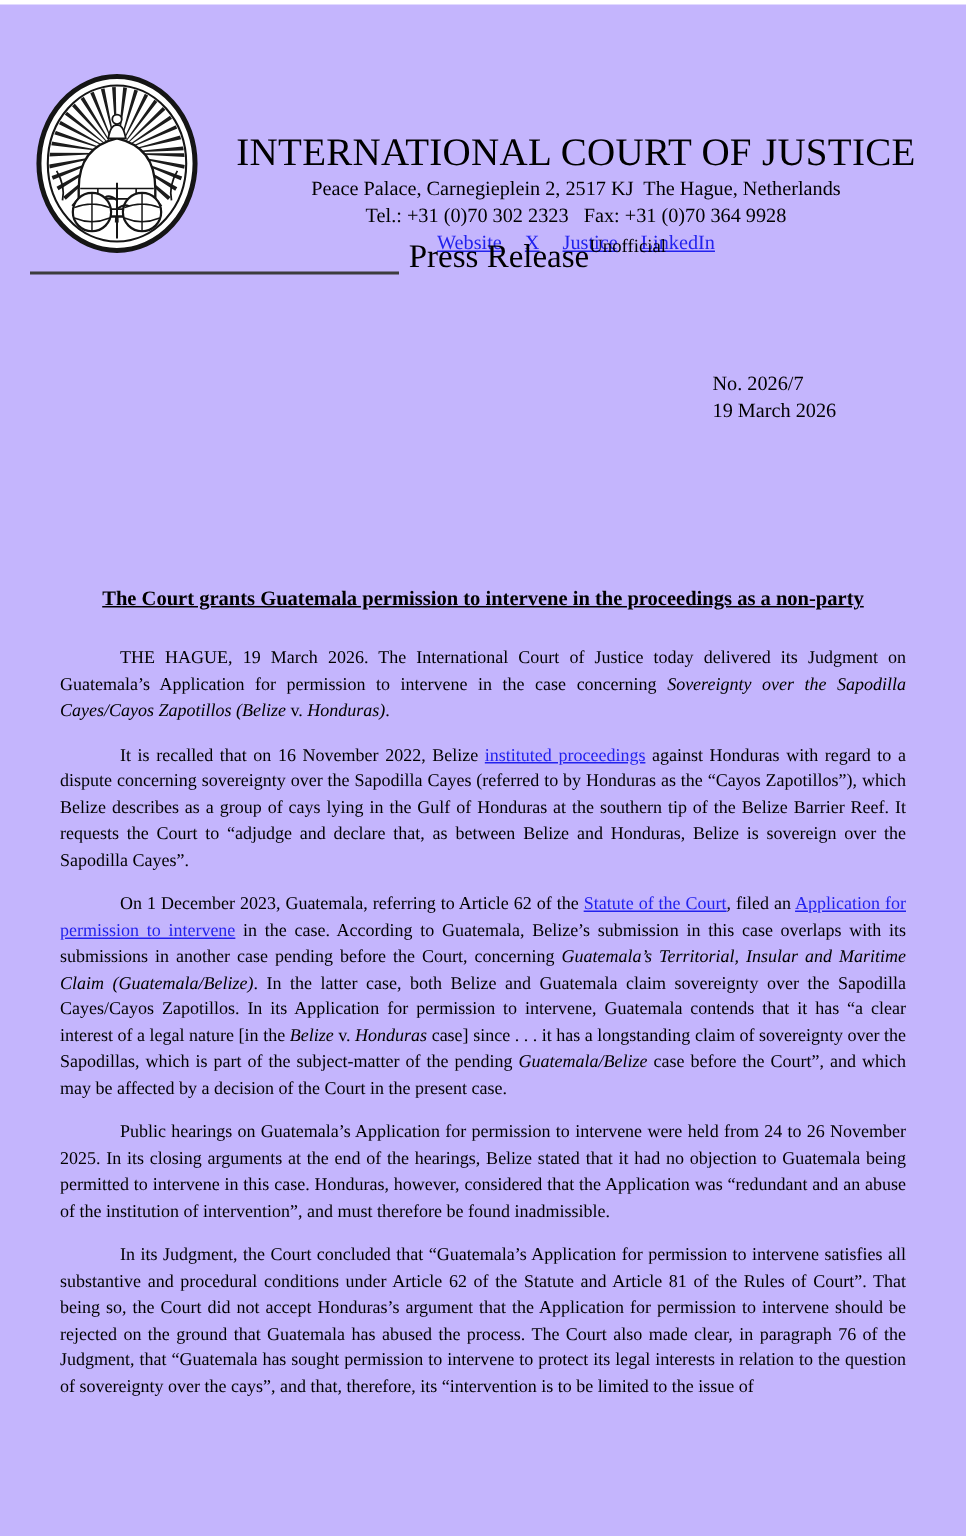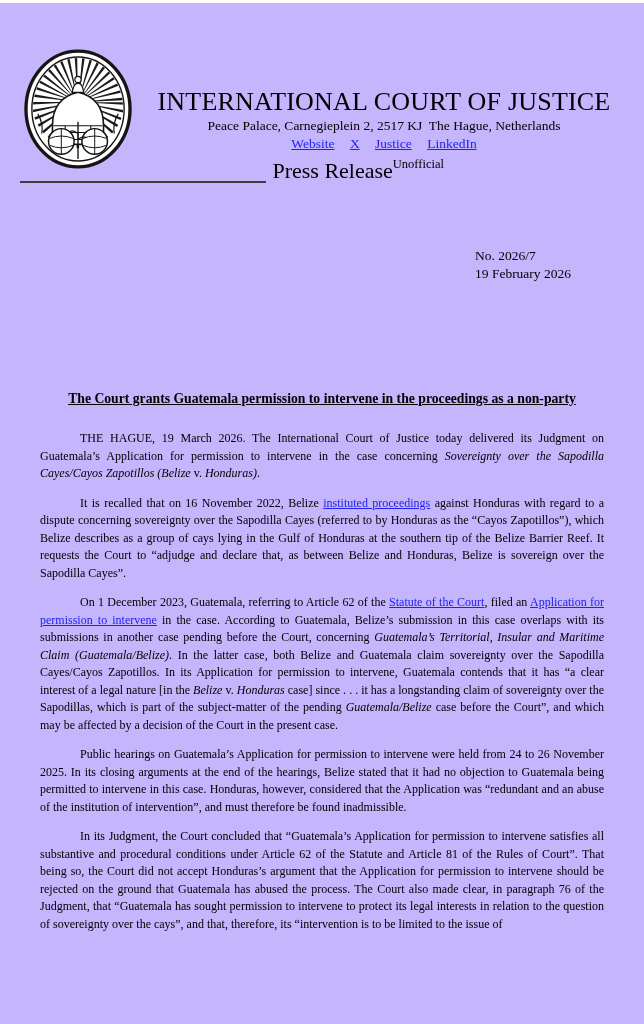--- a/index.html
+++ b/index.html
@@ -69,39 +69,40 @@
     <path d="M26,91 Q38,86 50,91 M26,98 Q38,103 50,98 M38,81 V107" stroke="#151515" stroke-width="1" fill="none"></path>
     <circle cx="72" cy="94" r="13" fill="#ffffff" stroke="#151515" stroke-width="1.5"></circle>
     <path d="M60,91 Q72,86 84,91 M60,98 Q72,103 84,98 M72,81 V107" stroke="#151515" stroke-width="1" fill="none"></path>
     <path d="M55,74 V112 M55,86 Q50,82 47,84 M55,92 Q60,88 63,90" stroke="#151515" stroke-width="1.4" fill="none"></path>
     <path d="M14,66 Q20,76 18,86 M96,66 Q90,76 92,86" stroke="#151515" stroke-width="1.2" fill="none"></path>
   </svg>
 
   <div class="header-text">
     <div class="org-name">INTERNATIONAL COURT OF JUSTICE</div>
     <div class="org-address">Peace Palace, Carnegieplein 2, 2517 KJ&nbsp; The Hague, Netherlands</div>
+    <div class="org-contact">Tel.: +31 (0)70 302 2323 &nbsp; Fax: +31 (0)70 364 9928</div>
     <div class="social-links">
       <a href="#">Website</a>
       <a href="#">X</a>
       <a href="#">Justice</a>
       <a href="#">LinkedIn</a>
     </div>
   </div>
 
   <div class="pr-row">
     <div class="pr-rule"></div>
     <div class="pr-col">
       <div class="pr-label">Press Release</div>
       <div class="pr-status">Unofficial</div>
     </div>
   </div>
 
   <div class="ref-block">
     <div>No. 2026/7</div>
-    <div>19 February 2026</div>
+    <div>19 March 2026</div>
   </div>
 
   <div class="doc-subtitle">The Court grants Guatemala permission to intervene in the proceedings as a non-party</div>
 
   <div class="body-text">
       <p><span class="rg">THE HAGUE, 19 March 2026. The International Court of Justice today delivered its Judgment on Guatemala’s Application for permission to intervene in the case concerning </span><span class="it">Sovereignty over the Sapodilla Cayes/Cayos Zapotillos (Belize</span><span class="rg"> v. </span><span class="it">Honduras)</span><span class="rg">.</span></p>
       <p><span class="rg">It is recalled that on 16 November 2022, Belize </span><a class="lnk" href="#">instituted proceedings</a><span class="rg"> against Honduras with regard to a dispute concerning sovereignty over the Sapodilla Cayes (referred to by Honduras as the “Cayos Zapotillos”), which Belize describes as a group of cays lying in the Gulf of Honduras at the southern tip of the Belize Barrier Reef. It requests the Court to “adjudge and declare that, as between Belize and Honduras, Belize is sovereign over the Sapodilla Cayes”.</span></p>
       <p><span class="rg">On 1 December 2023, Guatemala, referring to Article 62 of the </span><a class="lnk" href="#">Statute of the Court</a><span class="rg">, filed an </span><a class="lnk" href="#">Application for permission to intervene</a><span class="rg"> in the case. According to Guatemala, Belize’s submission in this case overlaps with its submissions in another case pending before the Court, concerning </span><span class="it">Guatemala’s Territorial, Insular and Maritime Claim (Guatemala/Belize)</span><span class="rg">. In the latter case, both Belize and Guatemala claim sovereignty over the Sapodilla Cayes/Cayos Zapotillos. In its Application for permission to intervene, Guatemala contends that it has “a clear interest of a legal nature [in the </span><span class="it">Belize</span><span class="rg"> v. </span><span class="it">Honduras</span><span class="rg"> case] since . . . it has a longstanding claim of sovereignty over the Sapodillas, which is part of the subject-matter of the pending </span><span class="it">Guatemala/Belize</span><span class="rg"> case before the Court”, and which may be affected by a decision of the Court in the present case.</span></p>
       <p><span class="rg">Public hearings on Guatemala’s Application for permission to intervene were held from 24 to 26 November 2025. In its closing arguments at the end of the hearings, Belize stated that it had no objection to Guatemala being permitted to intervene in this case. Honduras, however, considered that the Application was “redundant and an abuse of the institution of intervention”, and must therefore be found inadmissible.</span></p>
       <p><span class="rg">In its Judgment, the Court concluded that “Guatemala’s Application for permission to intervene satisfies all substantive and procedural conditions under Article 62 of the Statute and Article 81 of the Rules of Court”. That being so, the Court did not accept Honduras’s argument that the Application for permission to intervene should be rejected on the ground that Guatemala has abused the process. The Court also made clear, in paragraph 76 of the Judgment, that “Guatemala has sought permission to intervene to protect its legal interests in relation to the question of sovereignty over the cays”, and that, therefore, its “intervention is to be limited to the issue of</span></p>

